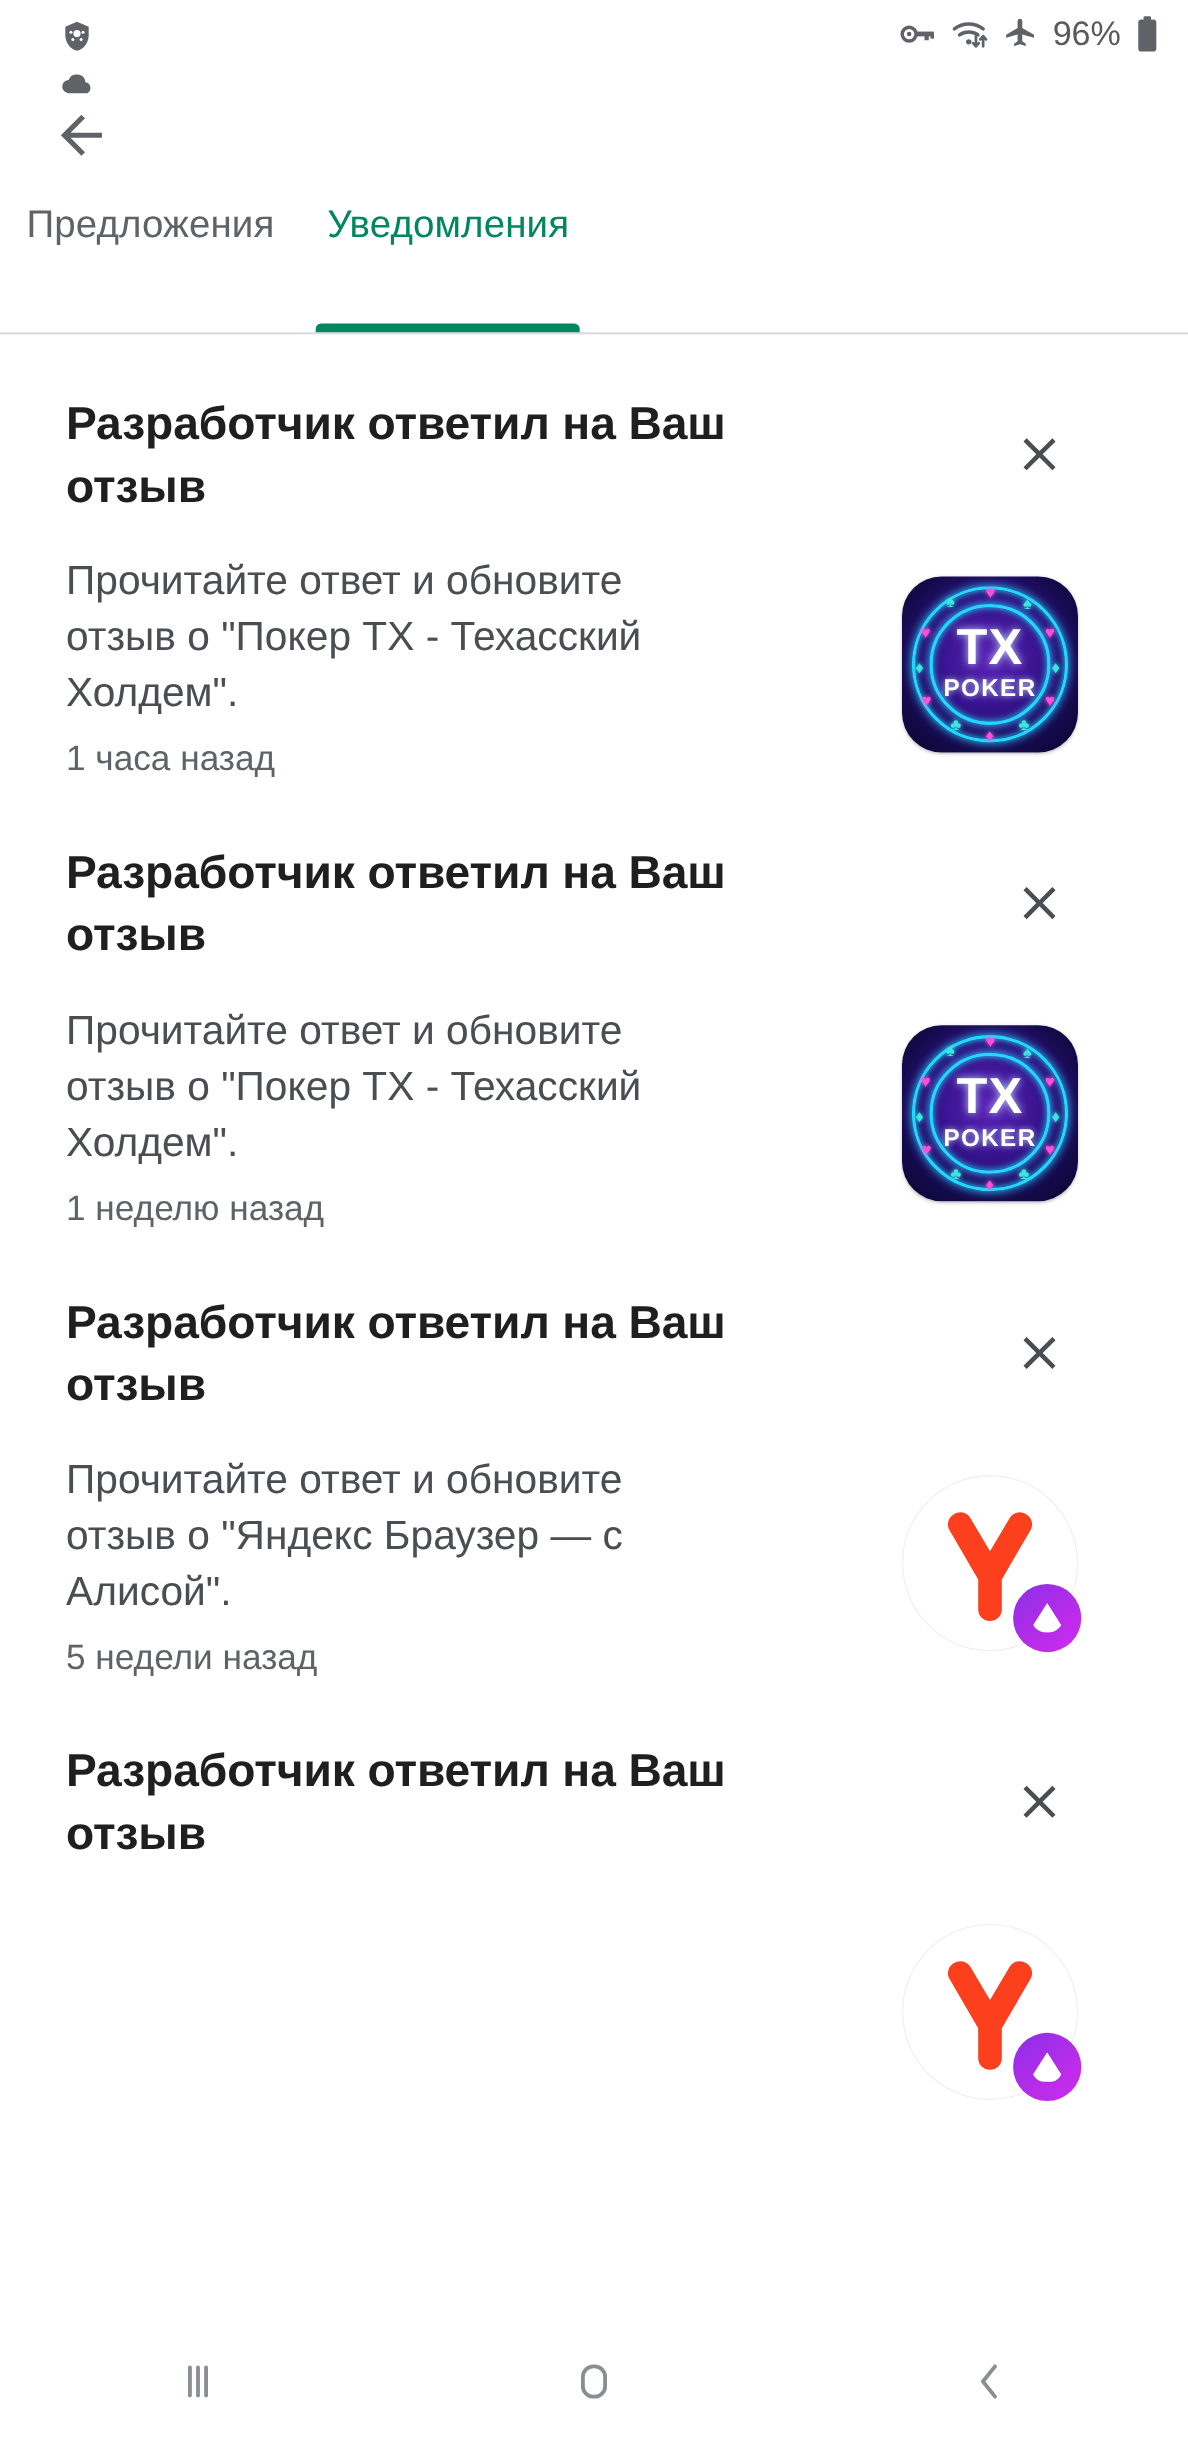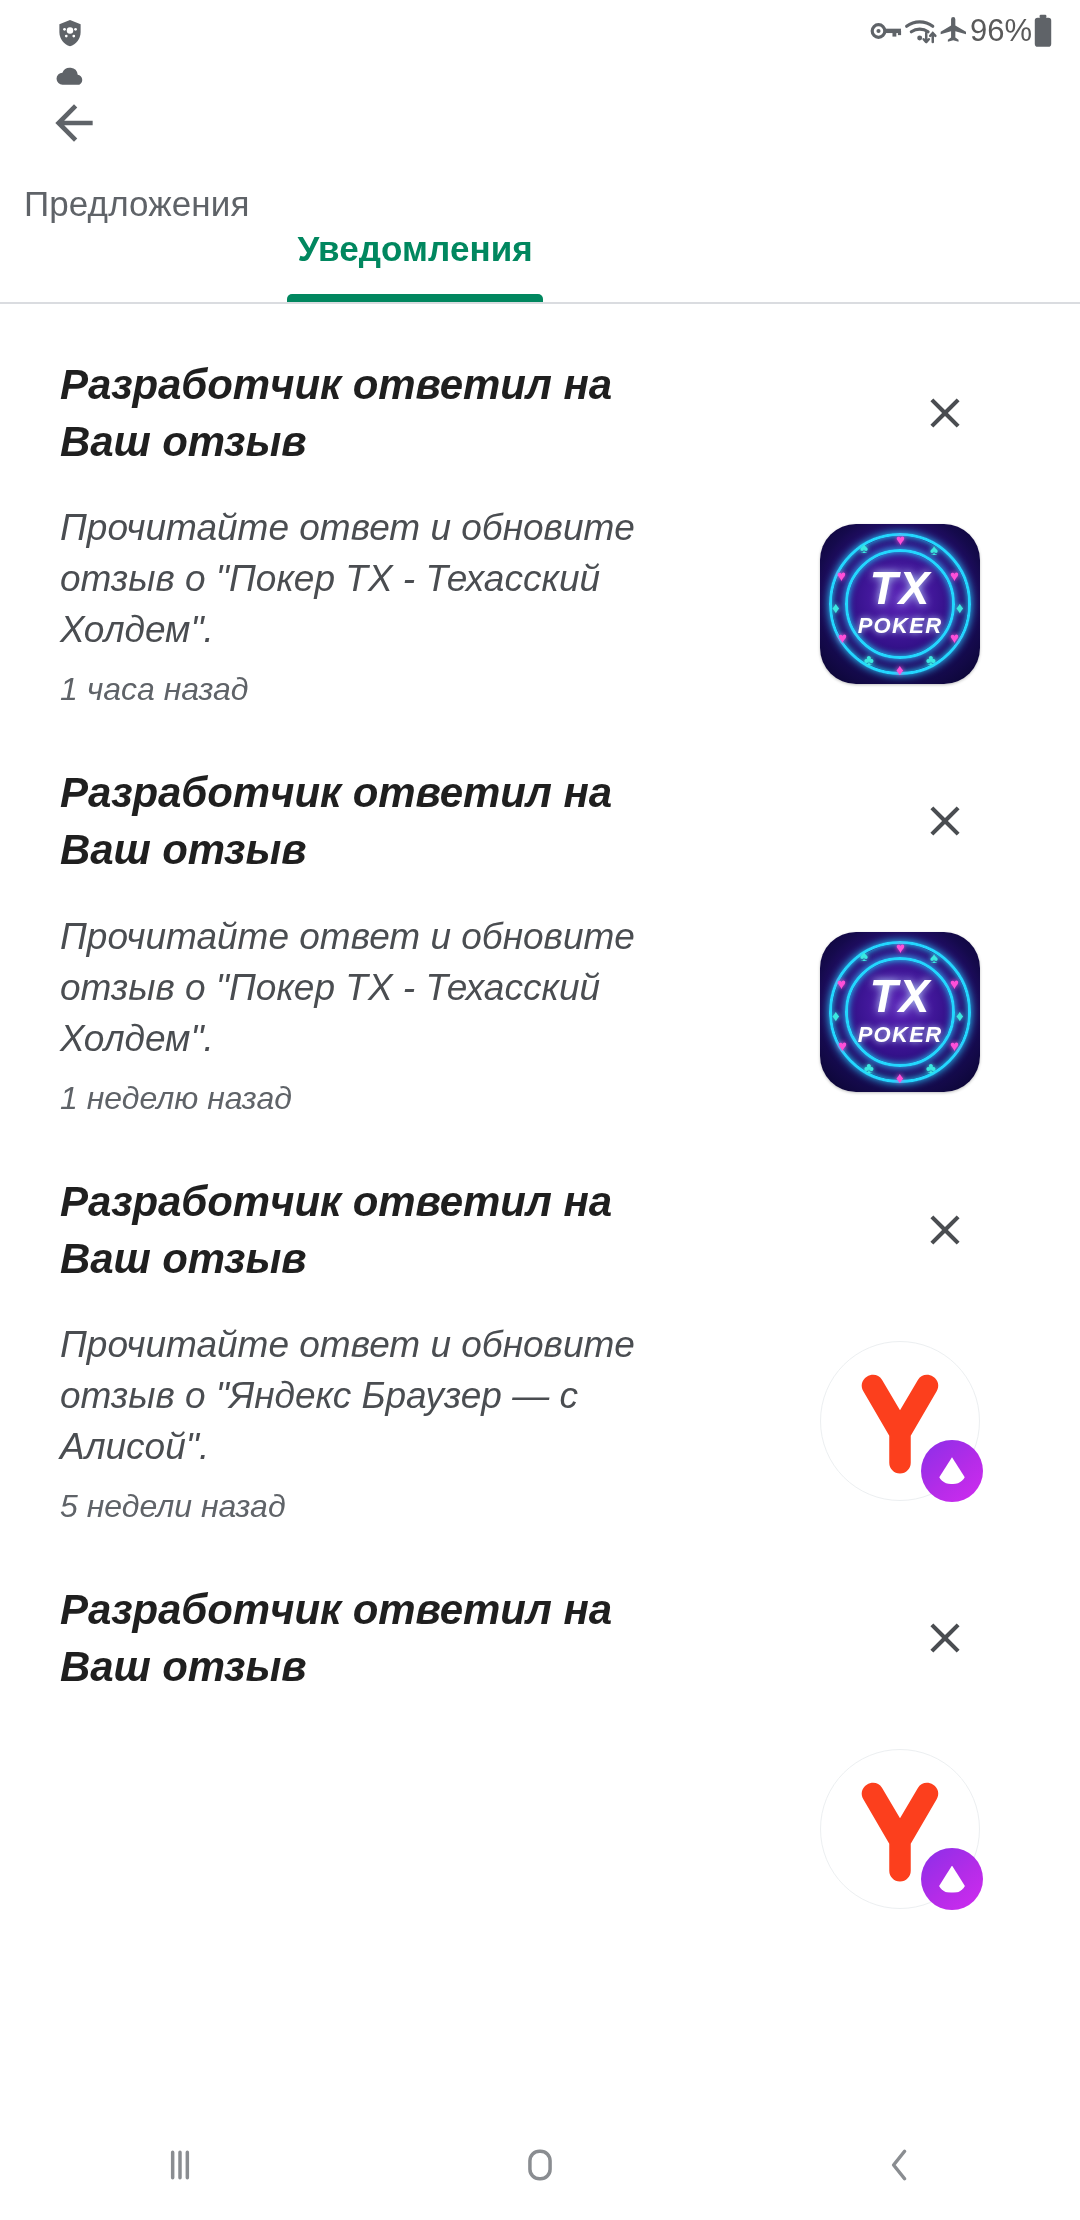--- a/index.html
+++ b/index.html
@@ -13,21 +13,21 @@
   }
 
   
   .statusbar{
     height:62px; width:100%;
     display:flex; align-items:center; justify-content:space-between;
     padding:0 26px 0 30px;
     color:#5f6368;
   }
   .sb-left{ display:flex; align-items:center; gap:14px;flex-direction:column; }
-  .sb-right{ display:flex; align-items:center; }
+  .sb-right{ display:flex; align-items:center; gap:13px; }
   .sb-clock{ font-size:31px; letter-spacing:0.3px; color:#5a5a5a; font-weight:400;}
   .sb-pct{ font-size:31px; color:#5a5a5a; }
   .sb-ico{ display:inline-flex; align-items:center; justify-content:center; }
 
   
   .appbar{
     height:122px; width:100%;
     display:flex; align-items:center;
     padding:0 26px;
   }
@@ -53,38 +53,37 @@
   }
   .tab{
     height:100%;
     display:flex; flex-direction:column;
     align-items:center; justify-content:flex-start;
     padding:0 24px;
     position:relative;
   }
   .tab-label{ font-size:35px; font-weight:400; letter-spacing:0.1px; }
   .tab.inactive .tab-label{ color:#5f6368; }
-  .tab.active .tab-label{ color:#01875f; font-weight:700;margin-top:45px; }
+  .tab.active .tab-label{ color:#01875f; font-weight:400; }
   .tab-underline{
     position:absolute; bottom:0; left:14px; right:14px;
     height:8px; border-radius:5px 5px 0 0;
     background:#01875f;
   }
 
   
   .list{
     width:100%;
     padding-top:22px;
   }
   .card{
     width:100%;
     padding:30px 26px 26px 60px;
     position:relative;
     display:flex;
-    font-style:italic;
   }
   .card-main{
     flex:1 1 auto;
     max-width:640px;
     padding-right:10px;
   }
   .card-title{
     font-size:42px; font-weight:700; color:#1f1f1f;
     line-height:1.36;
     letter-spacing:-0.1px;

